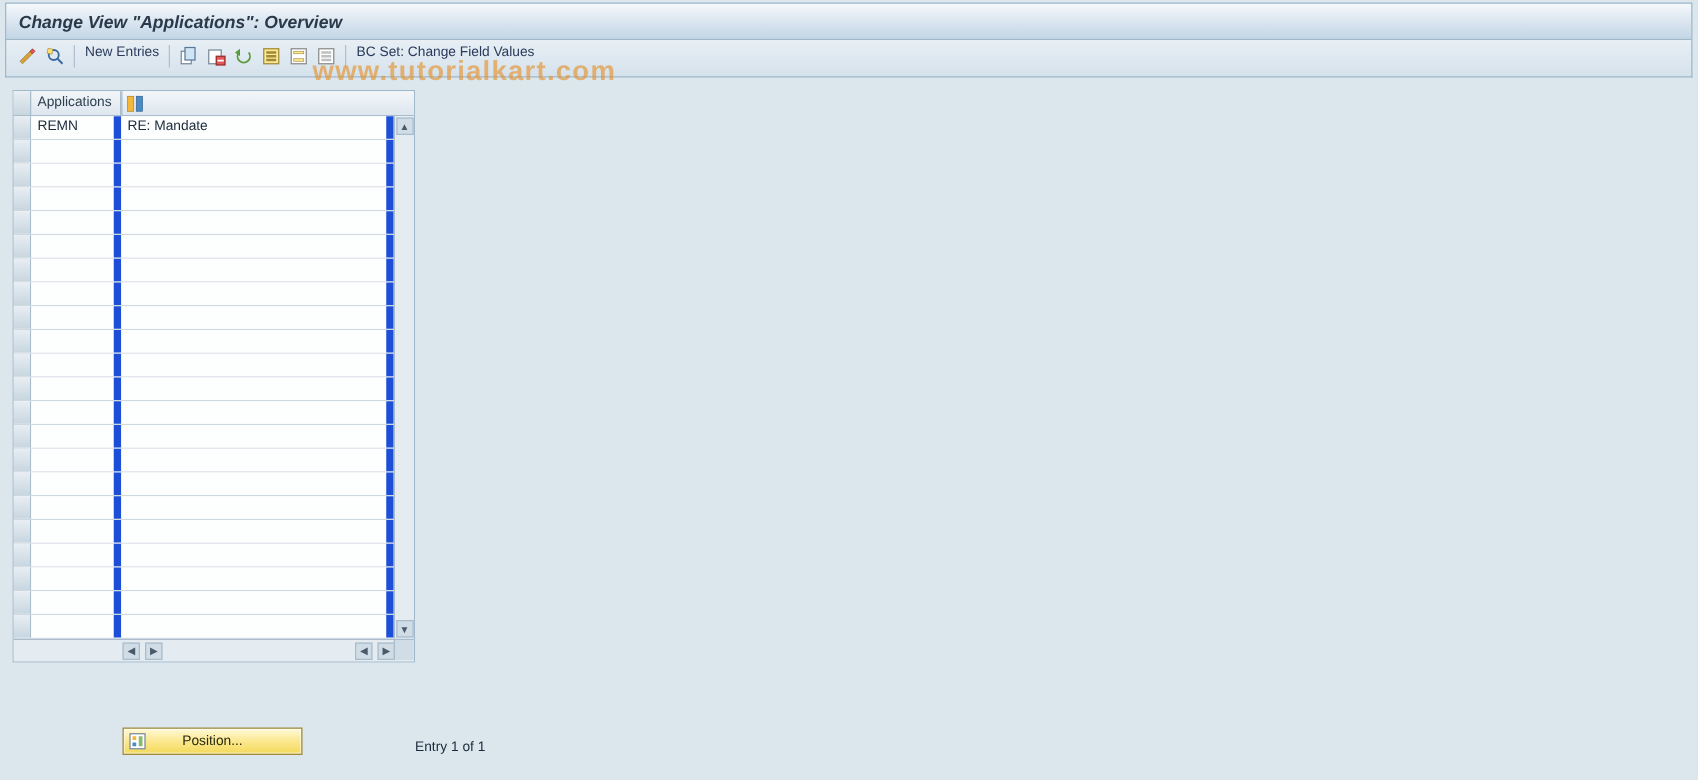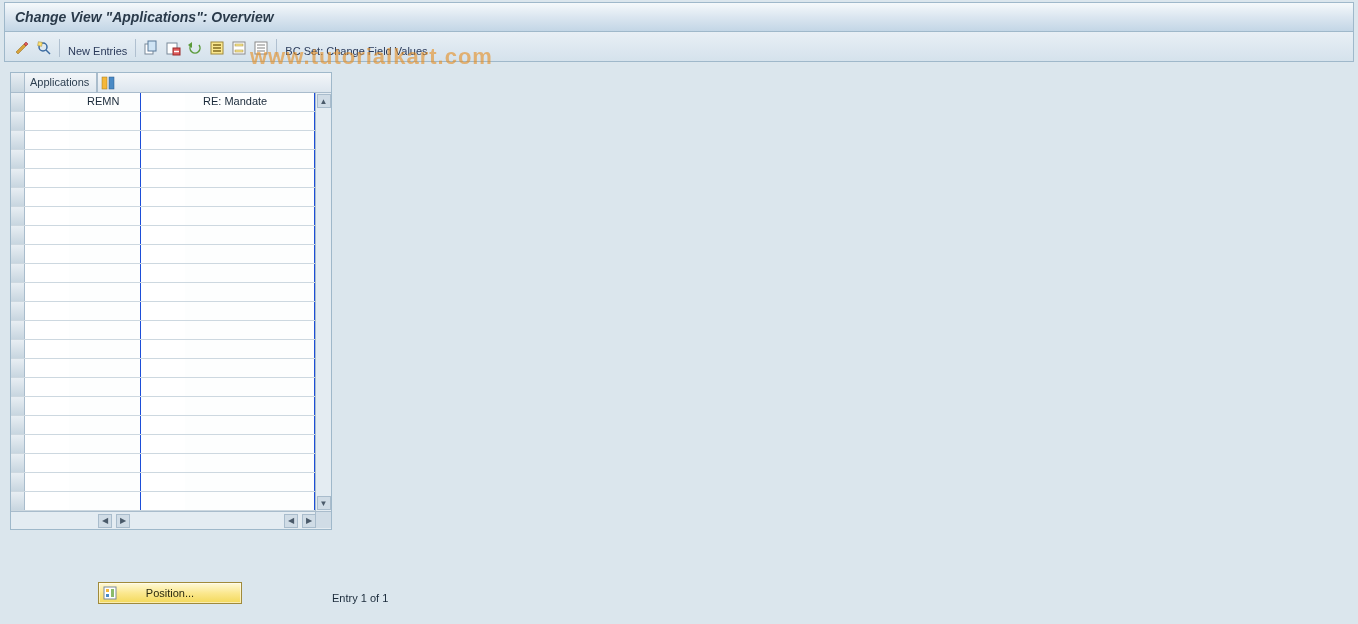--- a/index.html
+++ b/index.html
@@ -26,21 +26,21 @@
       font-style: italic;
       color: #2a3a4a;
     }
     .toolbar {
       background: linear-gradient(to bottom, #e8eff5 0%, #d5e2ec 100%);
       border: 1px solid #9fb8ca;
       border-top: none;
       margin: 0 4px;
       padding: 4px 8px;
       display: flex;
-      align-items: flex-end;
+      align-items: flex-start;
       gap: 4px;
       height: 30px;
     }
     .toolbar .tb-icon {
       width: 18px;
       height: 18px;
       display: inline-flex;
       align-items: center;
       justify-content: center;
       cursor: pointer;
@@ -118,26 +118,25 @@
       height: 19px;
       border-bottom: 1px solid #cdd8e0;
     }
     .grid-row .rsel {
       width: 14px;
       background: linear-gradient(to bottom, #e8eef3, #c8d6e0);
       border-right: 1px solid #a9bccc;
       cursor: pointer;
     }
     .grid-row .cell {
-      border-right: 1px solid #1d4ed8;
-      padding: 2px 18px;
+      border-right: 6px solid #1d4ed8;
+      padding: 2px 5px;
       font-size: 11px;
       color: #1a2a3a;
       background: #fdfefe;
-      margin-left: 44px;
     }
     .grid-row .cell.app { width: 72px; }
     .grid-row .cell.desc { flex: 1; }
     .vscroll {
       width: 16px;
       background: #e4ecf2;
       border-left: 1px solid #a9bccc;
       display: flex;
       flex-direction: column;
       justify-content: space-between;

